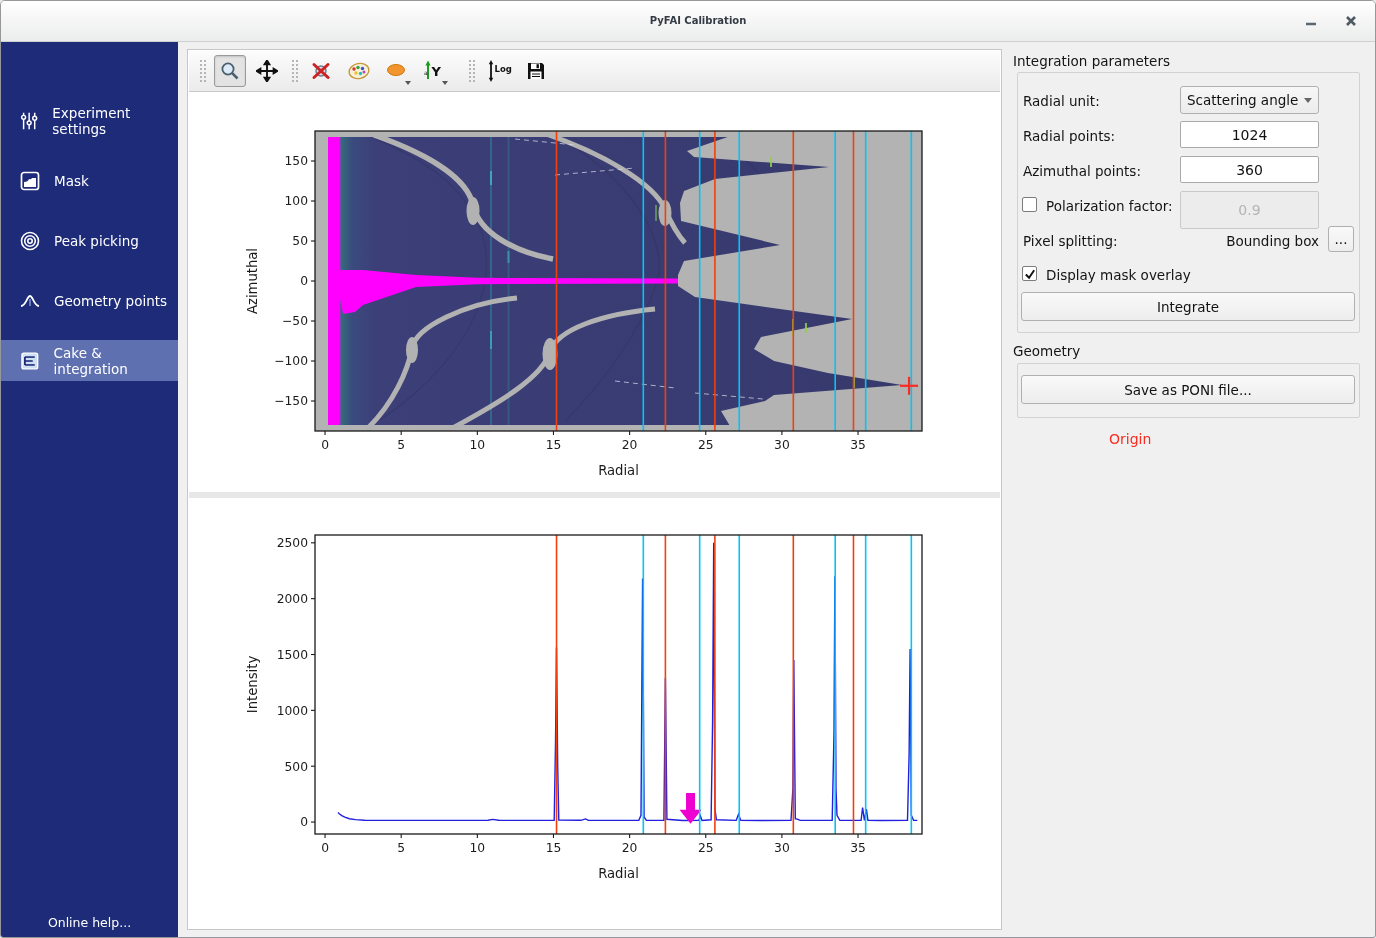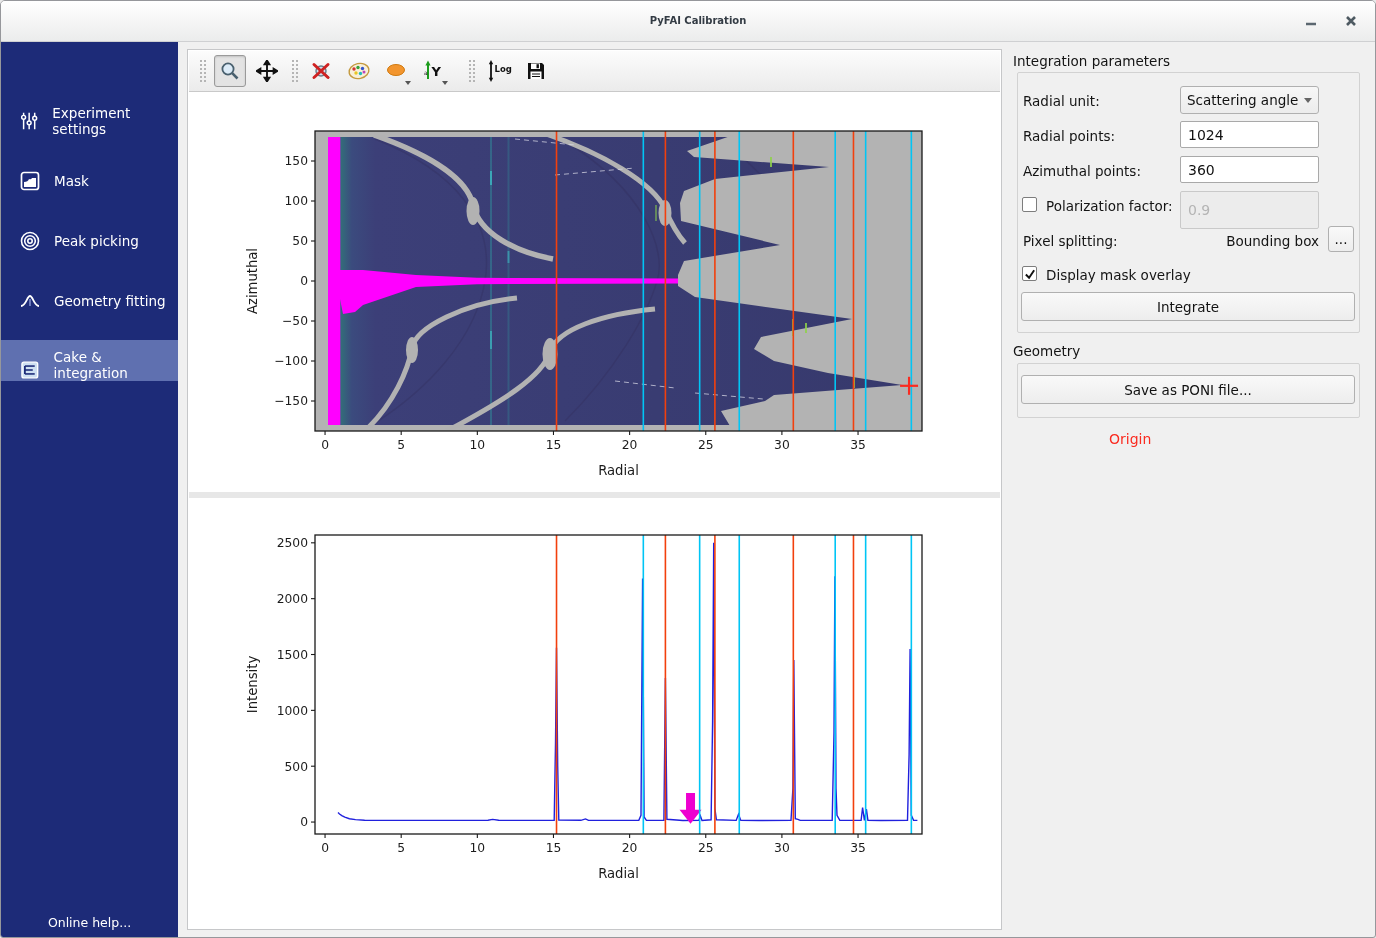--- a/index.html
+++ b/index.html
@@ -6,42 +6,42 @@
   body{width:1376px;height:938px;position:relative;font-family:"DejaVu Sans","Liberation Sans",sans-serif;background:#e9e9e9;overflow:hidden;}
   .window{position:absolute;inset:0;border:1px solid #96979b;border-radius:5px 5px 3px 3px;background:#f0f0f0;overflow:hidden;box-sizing:border-box;}
   
   .titlebar{position:absolute;left:0;right:0;top:0;height:40px;background:linear-gradient(#ffffff,#ebecec);border-bottom:1px solid #cfd0d2;}
   .title{position:absolute;left:0;right:0;top:0;line-height:40px;text-align:center;font-size:10px;font-weight:600;color:#333b44;padding-left:20px;}
   .winbtn{position:absolute;top:8px;width:24px;height:24px;display:flex;align-items:center;justify-content:center;cursor:default;}
   .winbtn.min{right:52px;} .winbtn.close{right:12px;}
   
   .sidebar{position:absolute;left:0;top:41px;bottom:0;width:177px;background:#1d2b78;}
   .side-item{position:absolute;left:0;width:177px;height:41px;display:flex;align-items:center;gap:13px;padding-left:18px;box-sizing:border-box;color:#fff;font-size:13.5px;}
-  .side-item.sel{background:#5f70b0;align-items:flex-end;}
+  .side-item.sel{background:#5f70b0;}
   .side-footer{position:absolute;bottom:7px;left:0;width:100%;text-align:center;color:#fff;font-size:12.5px;}
   
   .central{position:absolute;left:186px;top:48px;width:815px;height:881px;background:#fff;border:1px solid #c6c7c9;box-sizing:border-box;}
   .toolbar{position:absolute;left:1px;right:1px;top:1px;height:41px;background:linear-gradient(#fcfcfc,#ebebeb);border-bottom:1px solid #c9c9c9;display:flex;align-items:center;padding-left:7px;box-sizing:border-box;gap:5px;}
   .tbtn{width:30px;height:30px;display:flex;align-items:center;justify-content:center;border:1px solid transparent;border-radius:3px;position:relative;}
   .tbtn.active{border:1px solid #9a9a9a;background:#e3e3e3;box-shadow:inset 0 1px 2px rgba(0,0,0,.15);}
   .grip{width:7px;height:24px;margin:0 3px;background-image:radial-gradient(#b5b5b5 1px,transparent 1.3px);background-size:4px 4px;}
   .caret{position:absolute;right:0px;bottom:1px;width:0;height:0;border-left:3.5px solid transparent;border-right:3.5px solid transparent;border-top:4px solid #555;}
   .divider{position:absolute;left:1px;right:1px;top:442px;height:6px;background:#e7e7e7;}
   .statusbar{position:absolute;left:1px;right:1px;bottom:1px;height:31px;background:#f3f3f3;border-top:1px solid #d8d8d8;display:flex;align-items:center;padding-left:8px;font-size:13.5px;color:#0d0d0d;box-sizing:border-box;}
   .statusbar b{font-weight:700;}
   .sgap{display:inline-block;width:18px;}
   .plotsvg{position:absolute;}
   .tick{font-size:12.3px;fill:#1b1b1b;font-family:"DejaVu Sans",sans-serif;}
   .axlabel{font-size:13.2px;fill:#1b1b1b;font-family:"DejaVu Sans",sans-serif;}
   .origin-label{position:absolute;left:921px;top:381px;font-size:14px;color:#fa2b20;}
   
   .rp-title{position:absolute;font-size:13.5px;color:#141414;}
   .rp-box{position:absolute;border:1px solid #d2d2d2;border-radius:2px;}
   .rp-label{position:absolute;font-size:13.5px;color:#141414;white-space:nowrap;}
-  .rp-input{position:absolute;box-sizing:border-box;border:1px solid #a9a9a9;border-radius:2px;background:#fff;font-family:"DejaVu Sans","Liberation Sans",sans-serif;font-size:14px;text-align:left;padding:4px 7px;color:#111;}
+  .rp-input{position:absolute;box-sizing:border-box;border:1px solid #a9a9a9;border-radius:2px;background:#fff;font-family:"DejaVu Sans","Liberation Sans",sans-serif;font-size:14px;text-align:center;padding:4px 7px;color:#111;}
   .rp-input:disabled{background:#ececec;color:#b4b4b4;border-color:#c9c9c9;}
   .combo{position:absolute;box-sizing:border-box;border:1px solid #b0b0b0;border-radius:3px;background:linear-gradient(#f7f7f7,#ececec);display:flex;align-items:center;padding:0 6px;font-size:13.5px;color:#111;}
   .combo .ctext{flex:1;overflow:hidden;white-space:nowrap;}
   .combo .ccaret{width:0;height:0;border-left:4px solid transparent;border-right:4px solid transparent;border-top:5px solid #666;margin-left:4px;}
   .btn{position:absolute;box-sizing:border-box;border:1px solid #b0b0b0;border-radius:3px;background:linear-gradient(#f9f9f9,#ededed);font-family:"DejaVu Sans","Liberation Sans",sans-serif;font-size:13.5px;color:#111;display:flex;align-items:center;justify-content:center;}
   .cb{position:absolute;width:15px;height:15px;background:#fff;border:1px solid #7d7d7d;border-radius:2px;box-sizing:border-box;display:flex;align-items:center;justify-content:center;}
 </style>
 </head>
 <body>
 
@@ -90,21 +90,21 @@
           <circle cx="11" cy="11" r="2.2" stroke-width="1.6"></circle>
         </g>
       </svg>
       <span>Peak picking</span>
     </div>
     <div class="side-item" style="top:238px">
       <svg width="22" height="22" viewBox="0 0 22 22">
         <path d="M2,16 C7,16 8,6 11,6 C14,6 15,16 20,16" fill="none" stroke="#fff" stroke-width="1.8"></path>
         <line x1="11" y1="9" x2="11" y2="16" stroke="#8f9cd8" stroke-width="1.4"></line>
       </svg>
-      <span>Geometry fitting</span>
+      <span>Geometry points</span>
     </div>
     <div class="side-item sel" style="top:298px">
       <svg width="22" height="22" viewBox="0 0 22 22">
         <rect x="3" y="3" width="16" height="16" rx="2" fill="#cfe0f2" stroke="#fff" stroke-width="1.4"></rect>
         <line x1="6" y1="7" x2="16" y2="7" stroke="#1d2b78" stroke-width="1.6"></line>
         <line x1="6" y1="11" x2="14" y2="11" stroke="#1d2b78" stroke-width="1.6"></line>
         <line x1="6" y1="15" x2="16" y2="15" stroke="#1d2b78" stroke-width="1.6"></line>
         <line x1="6" y1="7" x2="6" y2="15" stroke="#1d2b78" stroke-width="1.8"></line>
       </svg>
       <span>Cake &amp; integration</span>

